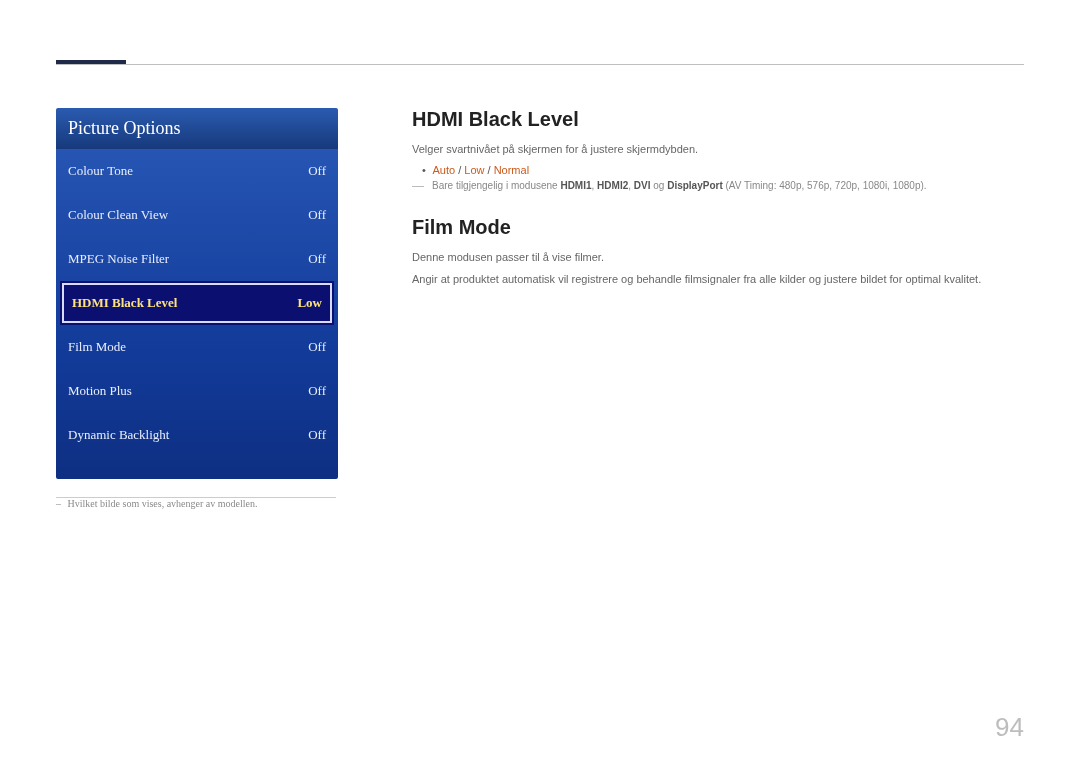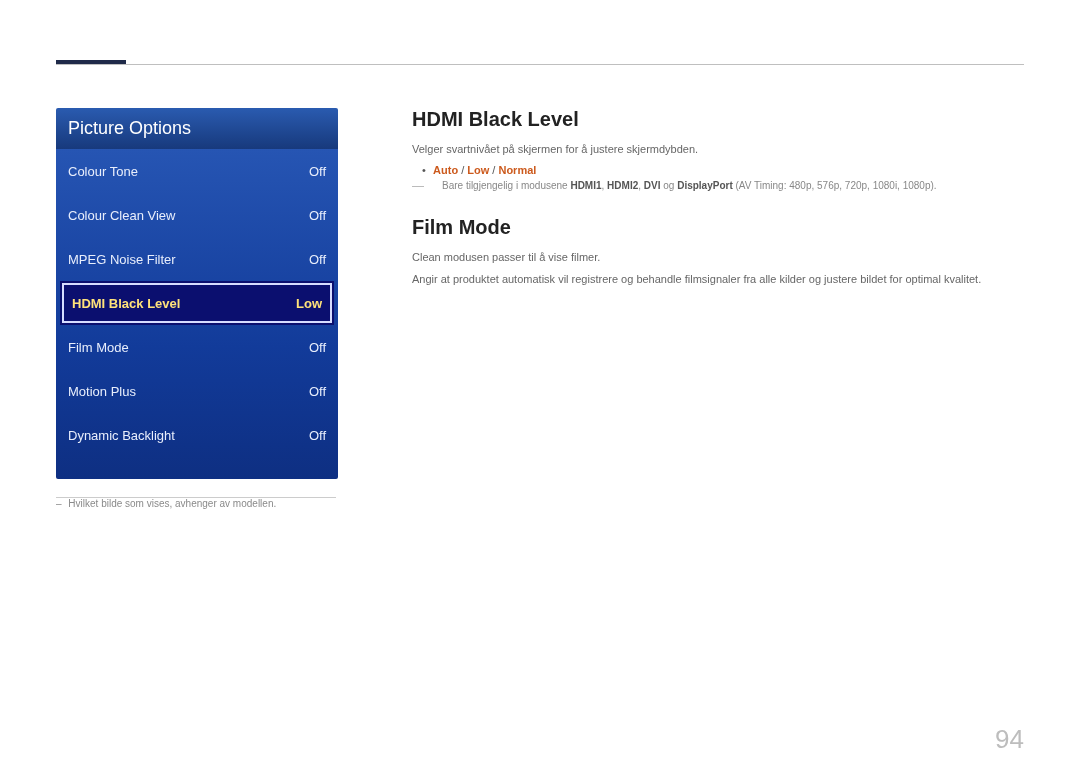--- a/index.html
+++ b/index.html
@@ -1,21 +1,21 @@
 <!DOCTYPE html>
 <html><head>
   <meta charset="utf-8">
   <style>
     * { box-sizing: border-box; margin: 0; padding: 0; }
     html, body { width: 1080px; height: 763px; background: #fff; font-family: Arial, Helvetica, sans-serif; color: #333; }
     .page { position: relative; width: 1080px; height: 763px; padding: 64px 56px 24px 56px; }
     .header-bar { position: absolute; top: 64px; left: 56px; right: 56px; height: 0; border-top: 1px solid #bfbfbf; }
     .header-accent { position: absolute; top: 60px; left: 56px; width: 70px; height: 5px; background: #1f2a49; }
     .content { display: flex; position: relative; margin-top: 44px; }
-    .left { width: 300px; flex: 0 0 300px; }
+    .left { width: 300px; flex: 0 0 300px; font-family: Liberation Serif, serif; }
     .right { flex: 1 1 auto; padding-left: 56px; }
     .menu { width: 282px; border-radius: 2px; overflow: hidden; box-shadow: 0 0 0 0 rgba(0,0,0,0); }
     .menu-title {
       background: linear-gradient(#2a5bb0, #17397c);
       color: #fff; font-size: 18px; font-weight: 500; padding: 10px 12px;
     }
     .menu-body { background: linear-gradient(#2655b3, #123b9a 60%, #0e2f82); padding: 0; }
     .menu-row {
       display: flex; justify-content: space-between; align-items: center;
       color: #e8eefc; font-size: 13px; padding: 22px 12px; height: 30px;
@@ -31,25 +31,25 @@
     .menu-value { }
     .menu-spacer { height: 22px; }
     .note-divider { margin-top: 18px; border-top: 1px solid #ccc; width: 280px; }
     .note { margin-top: 0; font-size: 10px; color: #8a8a8a; }
     .note-dash { margin-right: 4px; }
     .section { margin-bottom: 22px; }
     .h2 { font-size: 20px; font-weight: 700; color: #222; margin-bottom: 10px; }
     .p { font-size: 11px; color: #666; margin-bottom: 6px; line-height: 1.5; }
     .bullet-row { font-size: 11px; color: #555; margin: 4px 0; padding-left: 10px; }
     .bullet-row .dot { display:inline-block; width: 8px; }
-    .orange { color: #cc5a1d; font-weight: 700; margin-top: 25px; }
+    .orange { color: #cc5a1d; font-weight: 400; margin-top: 25px; }
     .bold { font-weight: 700; color: #555; }
-    .footnote-line { display:flex; align-items:flex-start; gap:18px; font-size: 10px; color: #888; margin-top: 2px; }
+    .footnote-line { display:flex; align-items:flex-start; gap:8px; font-size: 10px; color: #888; margin-top: 2px; }
     .footnote-line .bar { width: 12px; height: 8px; border-top: 1px solid #bbb; margin-top: 6px; flex: 0 0 12px; }
-    .page-num { position: absolute; right: 56px; bottom: 8px; color: #bdbdbd; font-size: 26px; }
+    .page-num { position: absolute; right: 56px; bottom: 20px; color: #bdbdbd; font-size: 26px; }
   </style>
 </head>
 <body>
 
 <div class="page">
   <div class="header-accent"></div>
   <div class="header-bar"></div>
 
   <div class="content">
     <div class="left">
@@ -103,20 +103,20 @@
           <span id="hdmi-opts"><span class="orange">Auto</span><span> / </span><span class="orange">Low</span><span> / </span><span class="orange">Normal</span></span>
         </div>
         <div class="footnote-line">
           <span class="bar"></span>
           <span id="hdmi-note">Bare tilgjengelig i modusene <span class="bold">HDMI1</span>, <span class="bold">HDMI2</span>, <span class="bold">DVI</span> og <span class="bold">DisplayPort</span> (AV Timing: 480p, 576p, 720p, 1080i, 1080p).</span>
         </div>
       </div>
 
       <div class="section">
         <div class="h2">Film Mode</div>
-        <div class="p">Clean modusen passer til å vise filmer.</div>
+        <div class="p">Denne modusen passer til å vise filmer.</div>
         <div class="p">Angir at produktet automatisk vil registrere og behandle filmsignaler fra alle kilder og justere bildet for optimal kvalitet.</div>
       </div>
     </div>
   </div>
 
   <div class="page-num">94</div>
 </div>
 
 </body></html>

